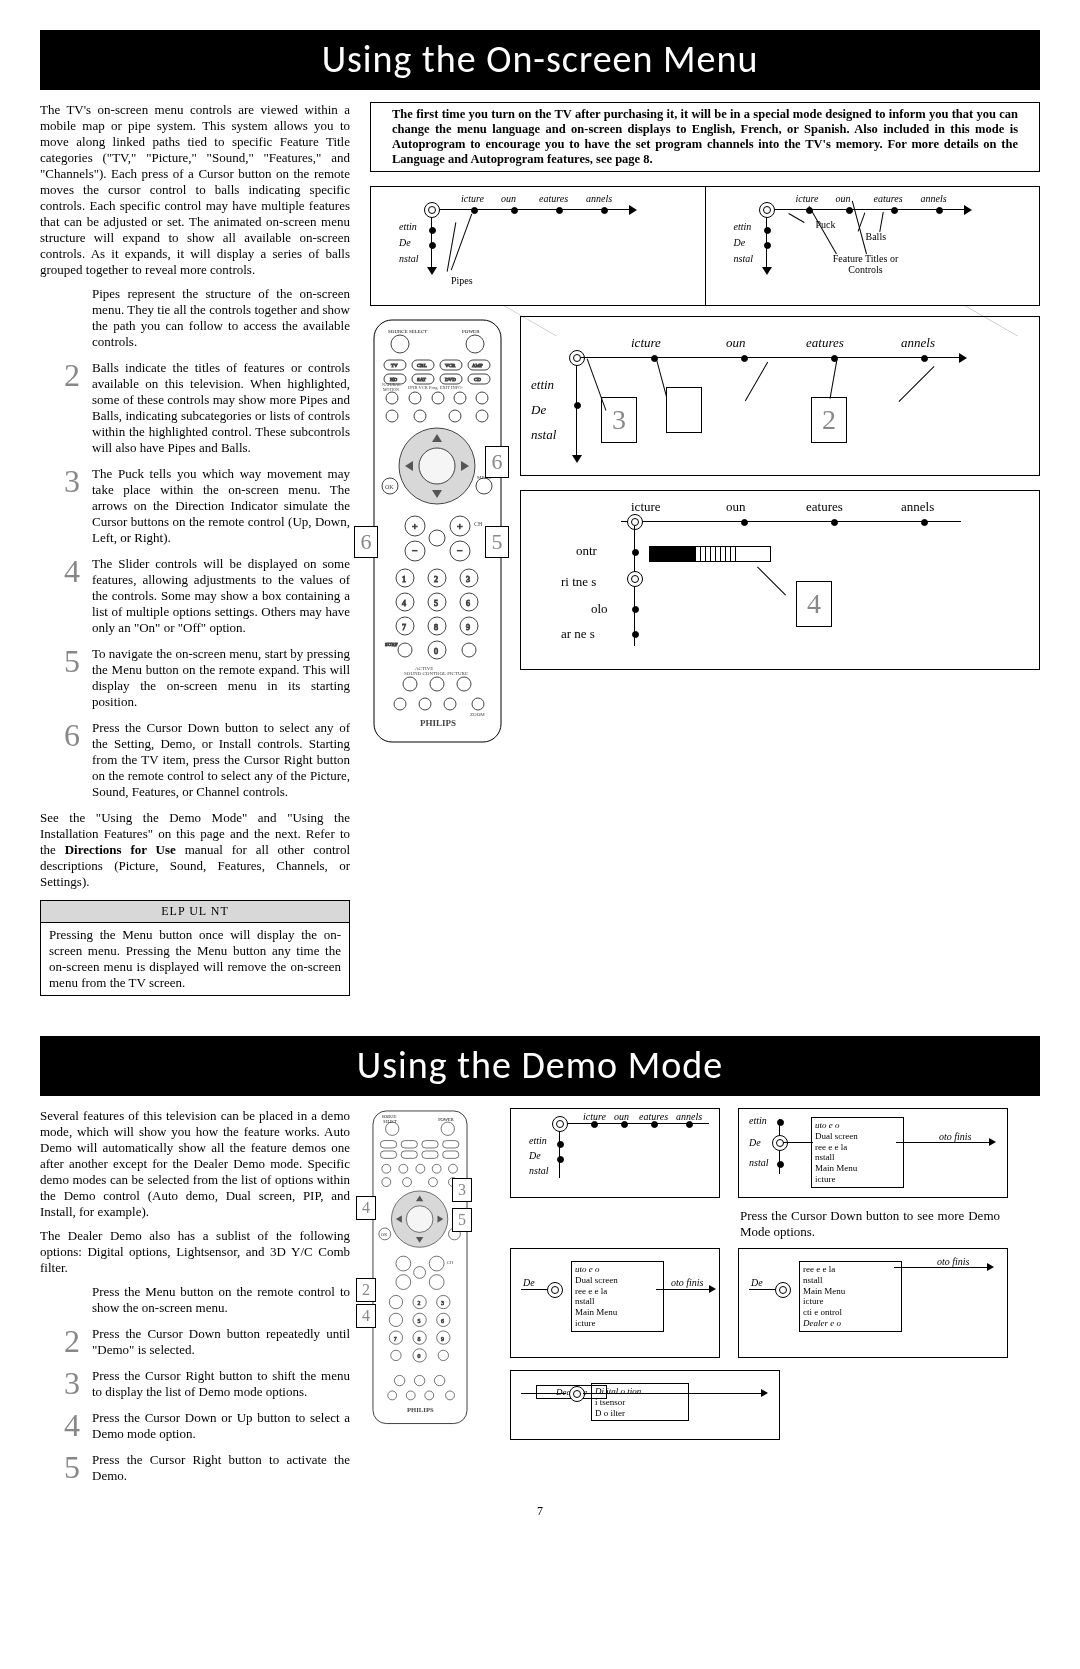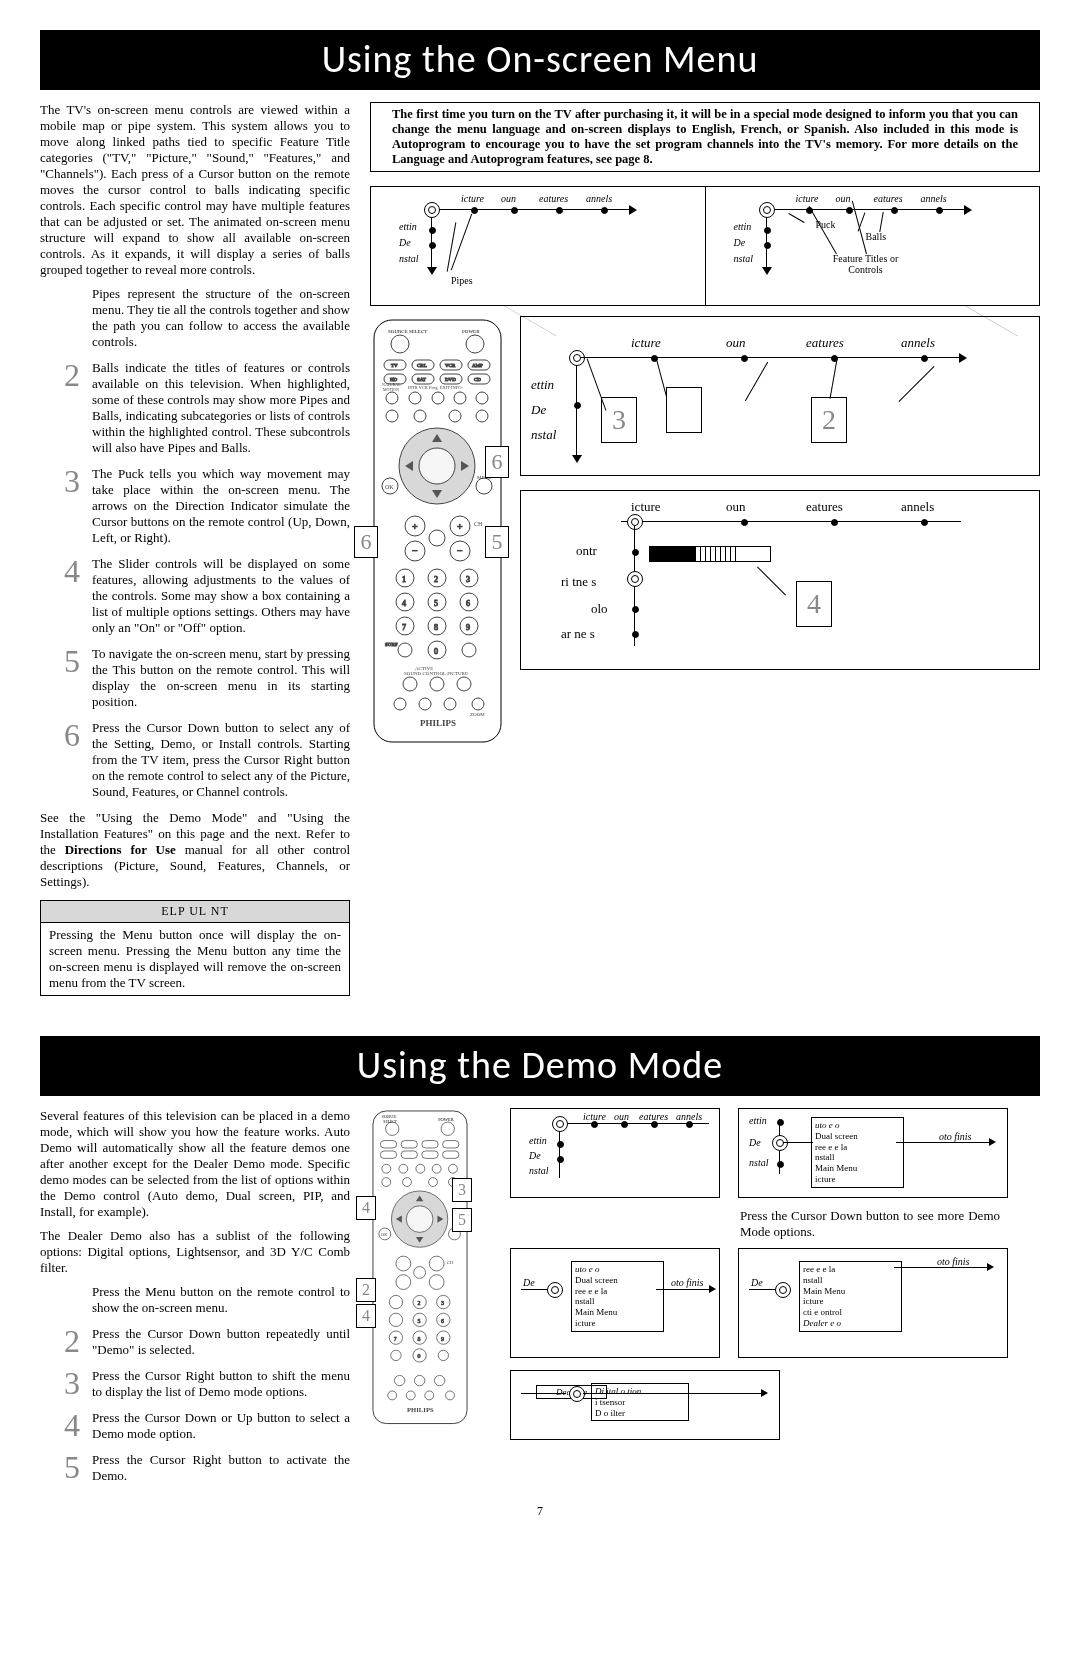--- a/index.html
+++ b/index.html
@@ -156,21 +156,21 @@
         <div class="step">
             <div class="step-num">3</div>
             <div class="step-text">The Puck tells you which way movement may take place within the on-screen menu. The arrows on the Direction Indicator simulate the Cursor buttons on the remote control (Up, Down, Left, or Right).</div>
           </div>
         <div class="step">
             <div class="step-num">4</div>
             <div class="step-text">The Slider controls will be displayed on some features, allowing adjustments to the values of the controls. Some may show a box containing a list of multiple options settings. Others may have only an "On" or "Off" option.</div>
           </div>
         <div class="step">
             <div class="step-num">5</div>
-            <div class="step-text">To navigate the on-screen menu, start by pressing the This button on the remote control. This will display the on-screen menu in its starting position.</div>
+            <div class="step-text">To navigate the on-screen menu, start by pressing the Menu button on the remote expand. This will display the on-screen menu in its starting position.</div>
           </div>
         <div class="step">
             <div class="step-num">6</div>
             <div class="step-text">Press the Cursor Down button to select any of the Setting, Demo, or Install controls. Starting from the TV item, press the Cursor Right button on the remote control to select any of the Picture, Sound, Features, or Channel controls.</div>
           </div>
       </div>
 
       <p class="para">
         <span>See the "Using the Demo Mode" and "Using the Installation Features" on this page and the next. Refer to the </span><b>Directions for Use</b><span> manual for all other control descriptions (Picture, Sound, Features, Channels, or Settings).</span>
       </p>

